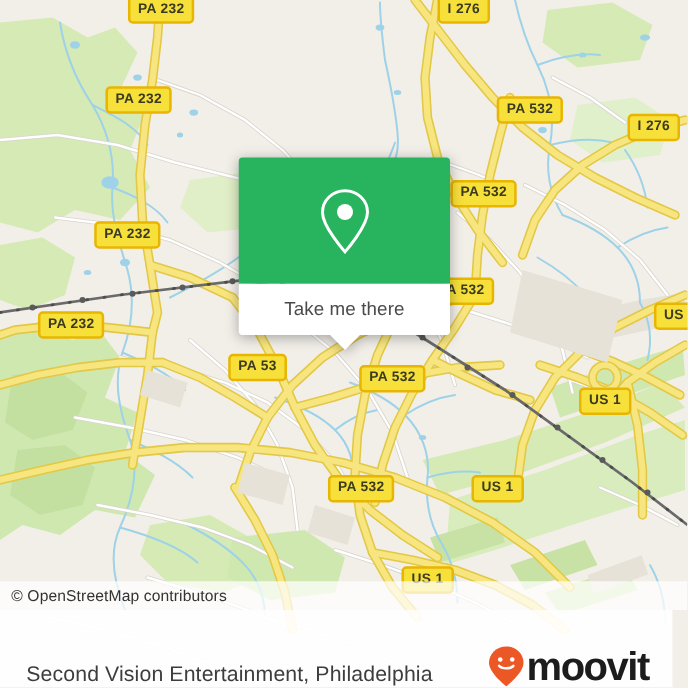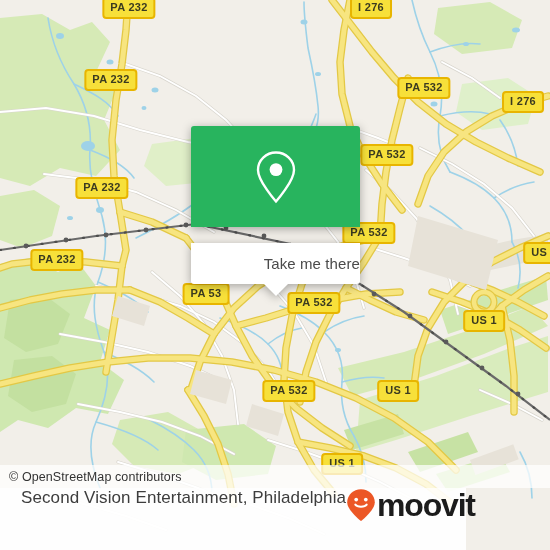--- a/index.html
+++ b/index.html
@@ -42,23 +42,22 @@
   #card-green{
     background:#28b45e;
     height:101px;
     border-radius:3px 3px 0 0;
     display:flex;align-items:center;justify-content:center;
   }
   #card-white{
     background:#ffffff;
     border-radius:0 0 3px 3px;
     height:41px;
-    display:flex;align-items:center;justify-content:flex-end;
+    display:flex;align-items:center;justify-content:center;
     position:relative;
-    margin-top:16px;
   }
   #card-white .label{
     color:#4a4a4a;
     font-size:15px;
     letter-spacing:.1px;
   }
   #card-pointer{
     position:absolute;
     left:50%;bottom:-12px;
     transform:translateX(-50%);
@@ -79,33 +78,33 @@
   #attrib span{
     font-size:12.5px;color:#333;
     padding-left:9px;
     letter-spacing:.1px;
   }
 
   
   #footer{
     position:absolute;
     left:0;top:488px;
-    width:466px;height:62px;
+    width:538px;height:62px;
     background:rgba(255,255,255,.93);
-    display:flex;align-items:flex-start;
+    display:flex;align-items:flex-end;
     justify-content:space-between;
   }
   #footer-title{
     font-size:17px;color:#3d3d3d;
     padding-left:21px;letter-spacing:.1px;
     white-space:nowrap;
   }
   #brand{
     display:flex;align-items:center;
-    padding-right:34px;gap:1px;
+    padding-right:19px;gap:1px;
   }
   #brand-word{
     font-size:32px;color:#1c1c1c;
     font-weight:bold;letter-spacing:-1.2px;
     line-height:1;
   }
 </style>
 </head>
 <body>
 

